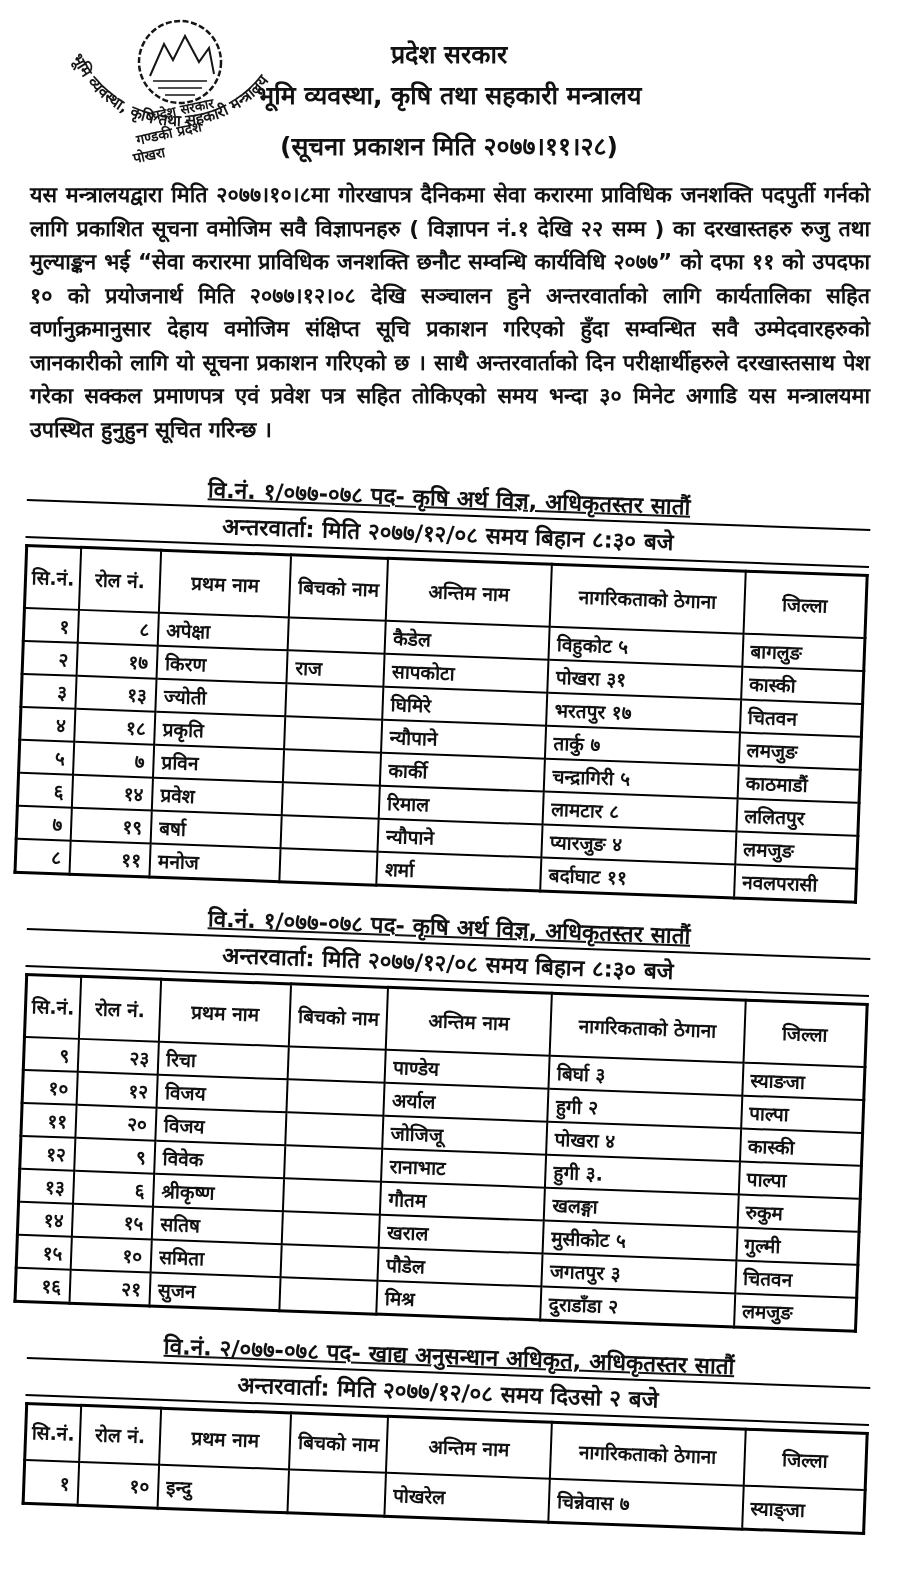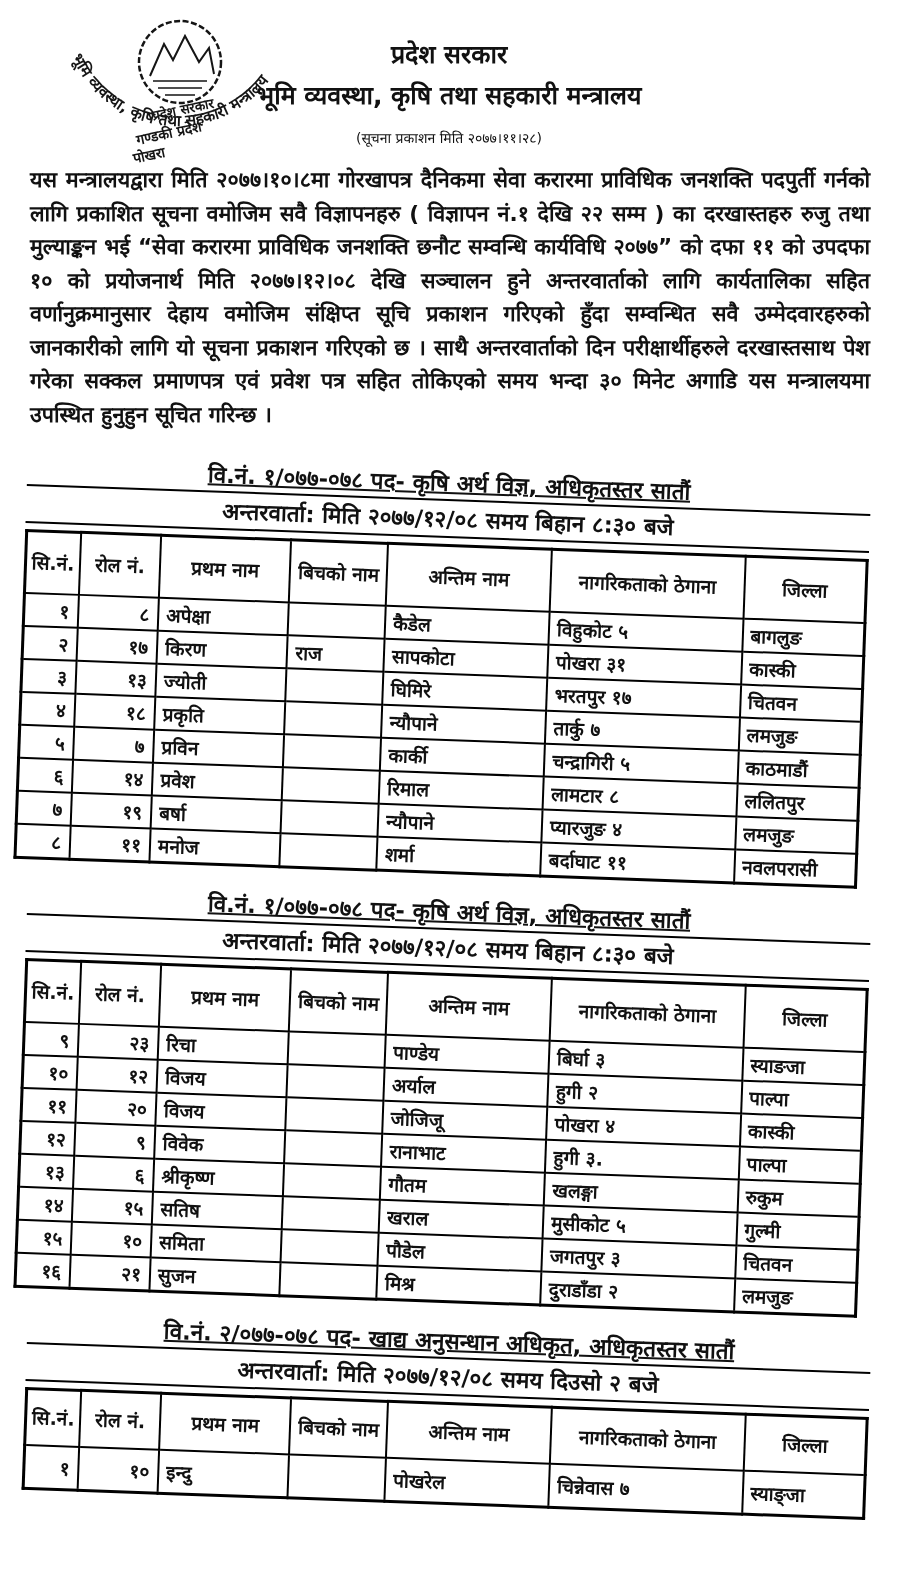--- a/index.html
+++ b/index.html
@@ -6,21 +6,21 @@
   body{width:898px;height:1574px;overflow:hidden;position:relative;
        font-family:"DejaVu Sans", sans-serif;color:#111;}
   .page{position:relative;width:898px;height:1574px;background:#fff;}
 
   
   .header{position:relative;padding-top:34px;text-align:center;}
   .seal{position:absolute;left:58px;top:2px;}
   .h-line{font-size:25px;font-weight:600;line-height:41px;}
   .doc-title{font-size:30px;font-weight:800;margin-top:8px;text-decoration:underline;
              text-underline-offset:5px;text-decoration-thickness:2.5px;}
-  .pub-line{font-size:14px;font-weight:400;margin-top:12px;}
+  .pub-line{font-size:25px;font-weight:700;margin-top:12px;}
 
   
   .body-para{margin:16px 28px 0 30px;font-size:21.5px;font-weight:600;
              line-height:33.5px;text-align:justify;}
   .body-para b{font-weight:800;}
 
   
   .tbl-section{margin:22px 26px 0 28px;transform:rotate(2.05deg);transform-origin:30px 0;}
   .sec-title{ text-align:center;font-size:22.5px;font-weight:800;}
   .sec-title1{text-decoration:underline;text-decoration-thickness:2px;

